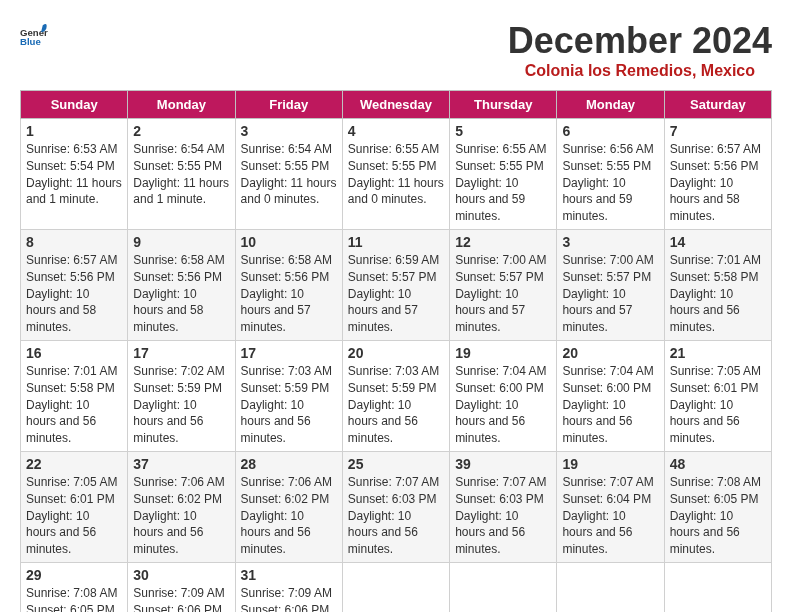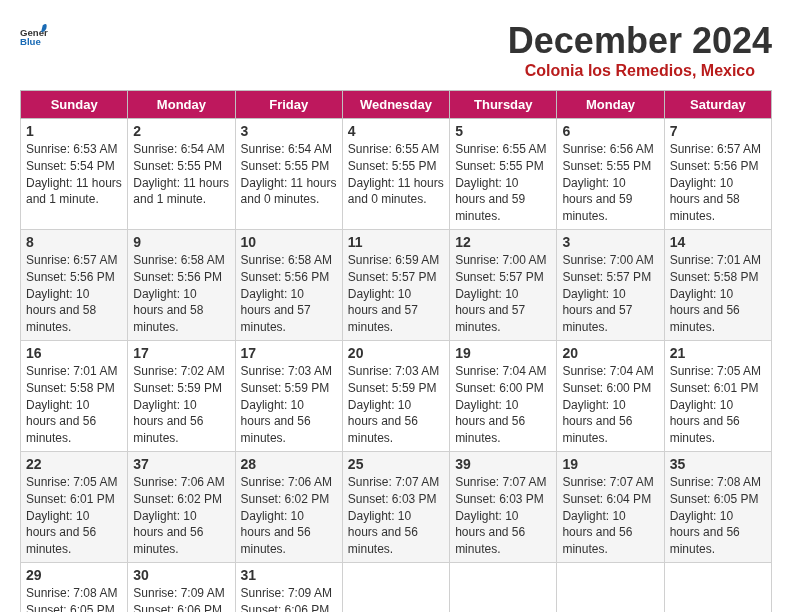--- a/index.html
+++ b/index.html
@@ -327,21 +327,21 @@
         </td>
         <td>
           <span class="day-num">19</span>
           <div class="day-info">
             Sunrise: 7:07 AM<br>
             Sunset: 6:04 PM<br>
             Daylight: 10 hours and 56 minutes.
           </div>
         </td>
         <td>
-          <span class="day-num">35</span>
+          <span class="day-num">48</span>
           <div class="day-info">
             Sunrise: 7:08 AM<br>
             Sunset: 6:05 PM<br>
             Daylight: 10 hours and 56 minutes.
           </div>
         </td>
       </tr>
       <tr>
         <td>
           <span class="day-num">29</span>

